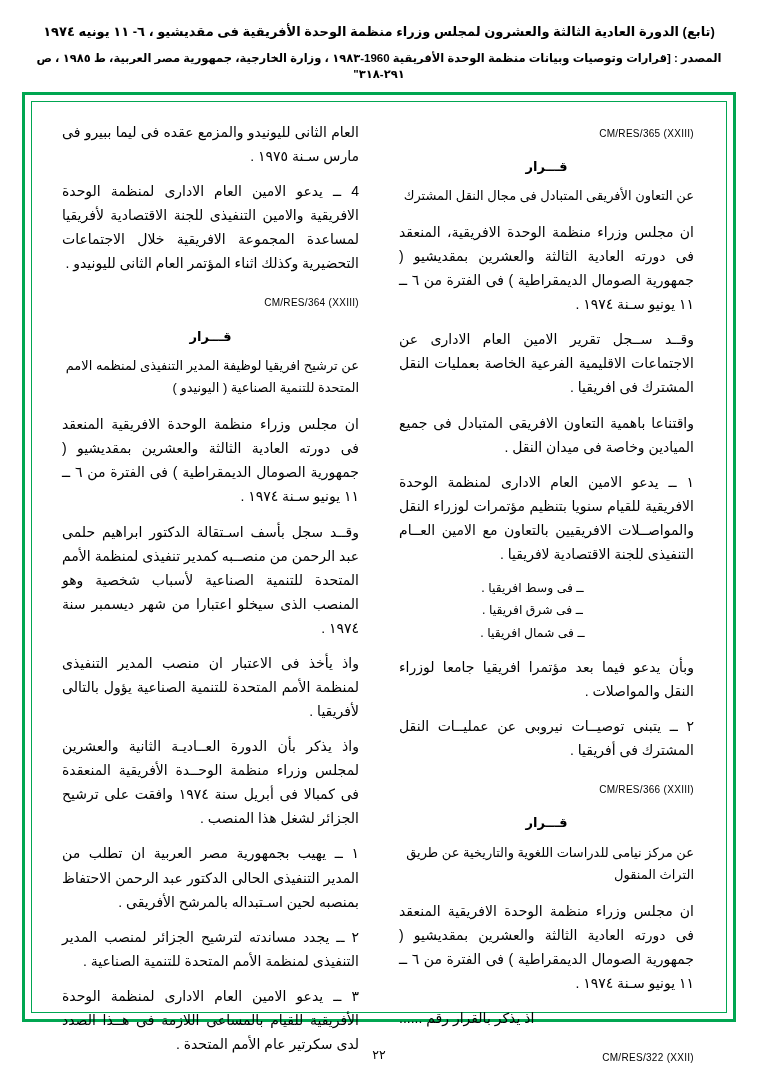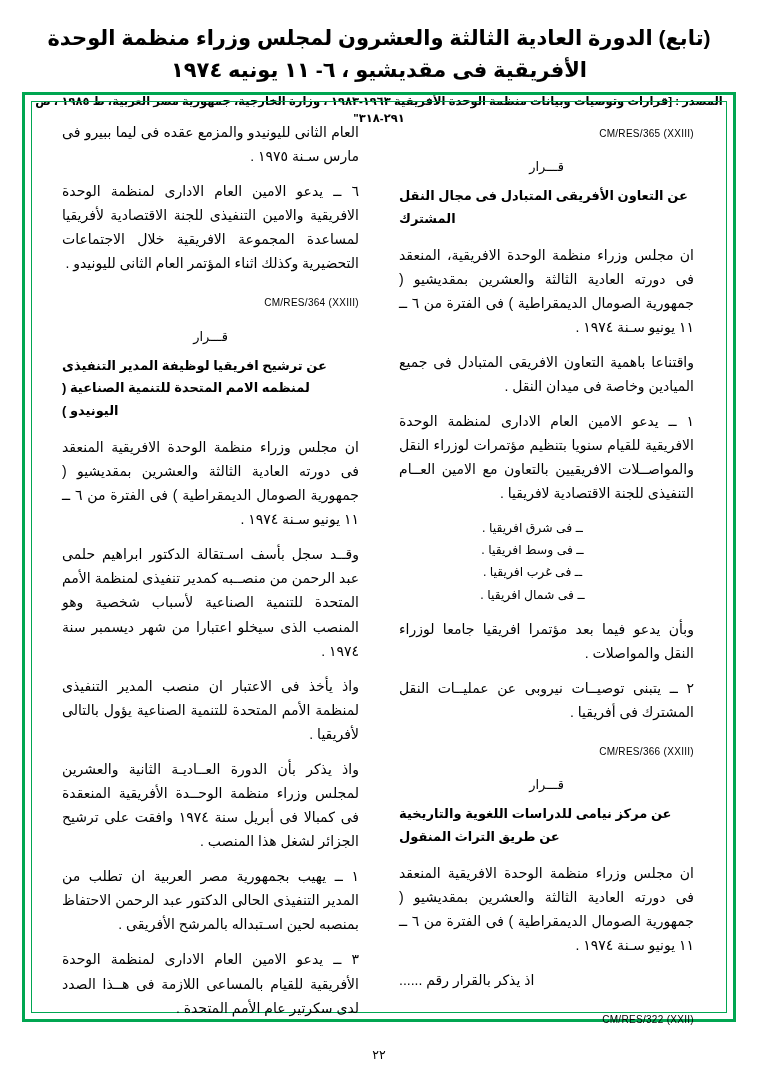--- a/index.html
+++ b/index.html
@@ -21,21 +21,21 @@
     inset: 0;
     padding: 0;
   }
 
   
   .header {
     text-align: center;
     padding: 22px 28px 0 28px;
   }
   .header-title {
-    font-size: 21px;
+    font-size: 13px;
     font-weight: bold;
     line-height: 1.5;
     letter-spacing: 0px;
     color: #000;
   }
   .header-source {
     font-size: 11.5px;
     font-weight: bold;
     margin-top: 8px;
     line-height: 1.45;
@@ -80,28 +80,28 @@
     font-size: 10px;
     font-weight: normal;
     letter-spacing: .3px;
     margin: 6px 0 10px 0;
     unicode-bidi: isolate;
   }
   .res-id.second { margin-top: 20px; }
 
   .qarar {
     text-align: center;
-    font-weight: normal;
+    font-weight: bold;
     font-size: 13px;
     letter-spacing: 6px;
     margin: 14px 0 8px 0;
   }
   .res-title {
-    text-align: left;
-    font-weight: bold;
+    text-align: right;
+    font-weight: normal;
     font-size: 13px;
     line-height: 1.75;
     margin-bottom: 12px;
   }
 
   p.para {
     margin: 0 0 11px 0;
     text-align: justify;
     text-justify: inter-word;
     text-align-last: right;
@@ -131,70 +131,71 @@
     font-size: 12.5px;
   }
 </style>
 </head>
 <body>
 
 <div class="page">
 
   <div class="header">
     <div class="header-title">(تابع) الدورة العادية الثالثة والعشرون لمجلس وزراء منظمة الوحدة الأفريقية فى مقديشيو ، ٦- ١١ يونيه ١٩٧٤</div>
-    <div class="header-source">المصدر : [قرارات وتوصيات وبيانات منظمة الوحدة الأفريقية ١٩٦٣-١٩٨٣ ، وزارة الخارجية، جمهورية مصر العربية، ط ١٩٨٥ ، ص ٢٩١-٣١٨"</div>
+    <div class="header-source">المصدر : [قرارات وتوصيات وبيانات منظمة الوحدة الأفريقية 1960-١٩٨٣ ، وزارة الخارجية، جمهورية مصر العربية، ط ١٩٨٥ ، ص ٢٩١-٣١٨"</div>
   </div>
 
   <div class="frame">
     <div class="frame-inner">
 
       <div class="col col-right">
 
         <div class="res-id">CM/RES/365  (XXIII)</div>
         <div class="qarar">قـــرار</div>
         <div class="res-title">عن التعاون الأفريقى المتبادل فى مجال النقل المشترك</div>
 
         <p class="para">ان مجلس وزراء منظمة الوحدة الافريقية، المنعقد فى دورته العادية الثالثة والعشرين بمقديشيو ( جمهورية الصومال الديمقراطية ) فى الفترة من ٦ ــ ١١ يونيو سـنة ١٩٧٤ .</p>
+        <p class="para">وقــد ســجل تقرير الامين العام الادارى عن الاجتماعات الاقليمية الفرعية الخاصة بعمليات النقل المشترك فى افريقيا .</p>
         <p class="para">واقتناعا باهمية التعاون الافريقى المتبادل فى جميع الميادين وخاصة فى ميدان النقل .</p>
         <p class="para">١ ــ يدعو الامين العام الادارى لمنظمة الوحدة الافريقية للقيام سنويا بتنظيم مؤتمرات لوزراء النقل والمواصــلات الافريقيين بالتعاون مع الامين العــام التنفيذى للجنة الاقتصادية لافريقيا .</p>
 
         <ul class="bullet-list">
+          <li>ــ فى وسط افريقيا .</li>
           <li>ــ فى شرق افريقيا .</li>
-          <li>ــ فى وسط افريقيا .</li>
-          <li>ــ فى غرب افريقيا .</li>
           <li>ــ فى شمال افريقيا .</li>
         </ul>
 
         <p class="para">وبأن يدعو فيما بعد مؤتمرا افريقيا جامعا لوزراء النقل والمواصلات .</p>
         <p class="para">٢ ــ يتبنى توصيــات نيروبى عن عمليــات النقل المشترك فى أفريقيا .</p>
 
         <div class="res-id second">CM/RES/366  (XXIII)</div>
         <div class="qarar">قـــرار</div>
         <div class="res-title">عن مركز نيامى للدراسات اللغوية والتاريخية عن طريق التراث المنقول</div>
 
         <p class="para">ان مجلس وزراء منظمة الوحدة الافريقية المنعقد فى دورته العادية الثالثة والعشرين بمقديشيو ( جمهورية الصومال الديمقراطية ) فى الفترة من ٦ ــ ١١ يونيو سـنة ١٩٧٤ .</p>
         <p class="para last-center">اذ يذكر بالقرار رقم ......</p>
 
         <div class="res-id second">CM/RES/322  (XXII)</div>
       </div>
 
       <div class="col col-left">
 
         <p class="para">العام الثانى لليونيدو والمزمع عقده فى ليما ببيرو فى مارس سـنة ١٩٧٥ .</p>
-        <p class="para">٦ ــ يدعو الامين العام الادارى لمنظمة الوحدة الافريقية والامين التنفيذى للجنة الاقتصادية لأفريقيا لمساعدة المجموعة الافريقية خلال الاجتماعات التحضيرية وكذلك اثناء المؤتمر العام الثانى لليونيدو .</p>
+        <p class="para">4 ــ يدعو الامين العام الادارى لمنظمة الوحدة الافريقية والامين التنفيذى للجنة الاقتصادية لأفريقيا لمساعدة المجموعة الافريقية خلال الاجتماعات التحضيرية وكذلك اثناء المؤتمر العام الثانى لليونيدو .</p>
 
         <div class="res-id second">CM/RES/364  (XXIII)</div>
         <div class="qarar">قـــرار</div>
         <div class="res-title">عن ترشيح افريقيا لوظيفة المدير التنفيذى لمنظمه الامم المتحدة للتنمية الصناعية ( اليونيدو )</div>
 
         <p class="para">ان مجلس وزراء منظمة الوحدة الافريقية المنعقد فى دورته العادية الثالثة والعشرين بمقديشيو ( جمهورية الصومال الديمقراطية ) فى الفترة من ٦ ــ ١١ يونيو سـنة ١٩٧٤ .</p>
         <p class="para">وقــد سجل بأسف اسـتقالة الدكتور ابراهيم حلمى عبد الرحمن من منصــبه كمدير تنفيذى لمنظمة الأمم المتحدة للتنمية الصناعية لأسباب شخصية وهو المنصب الذى سيخلو اعتبارا من شهر ديسمبر سنة ١٩٧٤ .</p>
         <p class="para">واذ يأخذ فى الاعتبار ان منصب المدير التنفيذى لمنظمة الأمم المتحدة للتنمية الصناعية يؤول بالتالى لأفريقيا .</p>
         <p class="para">واذ يذكر بأن الدورة العــاديـة الثانية والعشرين لمجلس وزراء منظمة الوحــدة الأفريقية المنعقدة فى كمبالا فى أبريل سنة ١٩٧٤ وافقت على ترشيح الجزائر لشغل هذا المنصب .</p>
         <p class="para">١ ــ يهيب بجمهورية مصر العربية ان تطلب من المدير التنفيذى الحالى الدكتور عبد الرحمن الاحتفاظ بمنصبه لحين اسـتبداله بالمرشح الأفريقى .</p>
+        <p class="para">٢ ــ يجدد مساندته لترشيح الجزائر لمنصب المدير التنفيذى لمنظمة الأمم المتحدة للتنمية الصناعية .</p>
         <p class="para">٣ ــ يدعو الامين العام الادارى لمنظمة الوحدة الأفريقية للقيام بالمساعى اللازمة فى هــذا الصدد لدى سكرتير عام الأمم المتحدة .</p>
       </div>
 
     </div>
   </div>
 
   <div class="page-number">٢٢</div>
 </div>
 
 </body></html>

